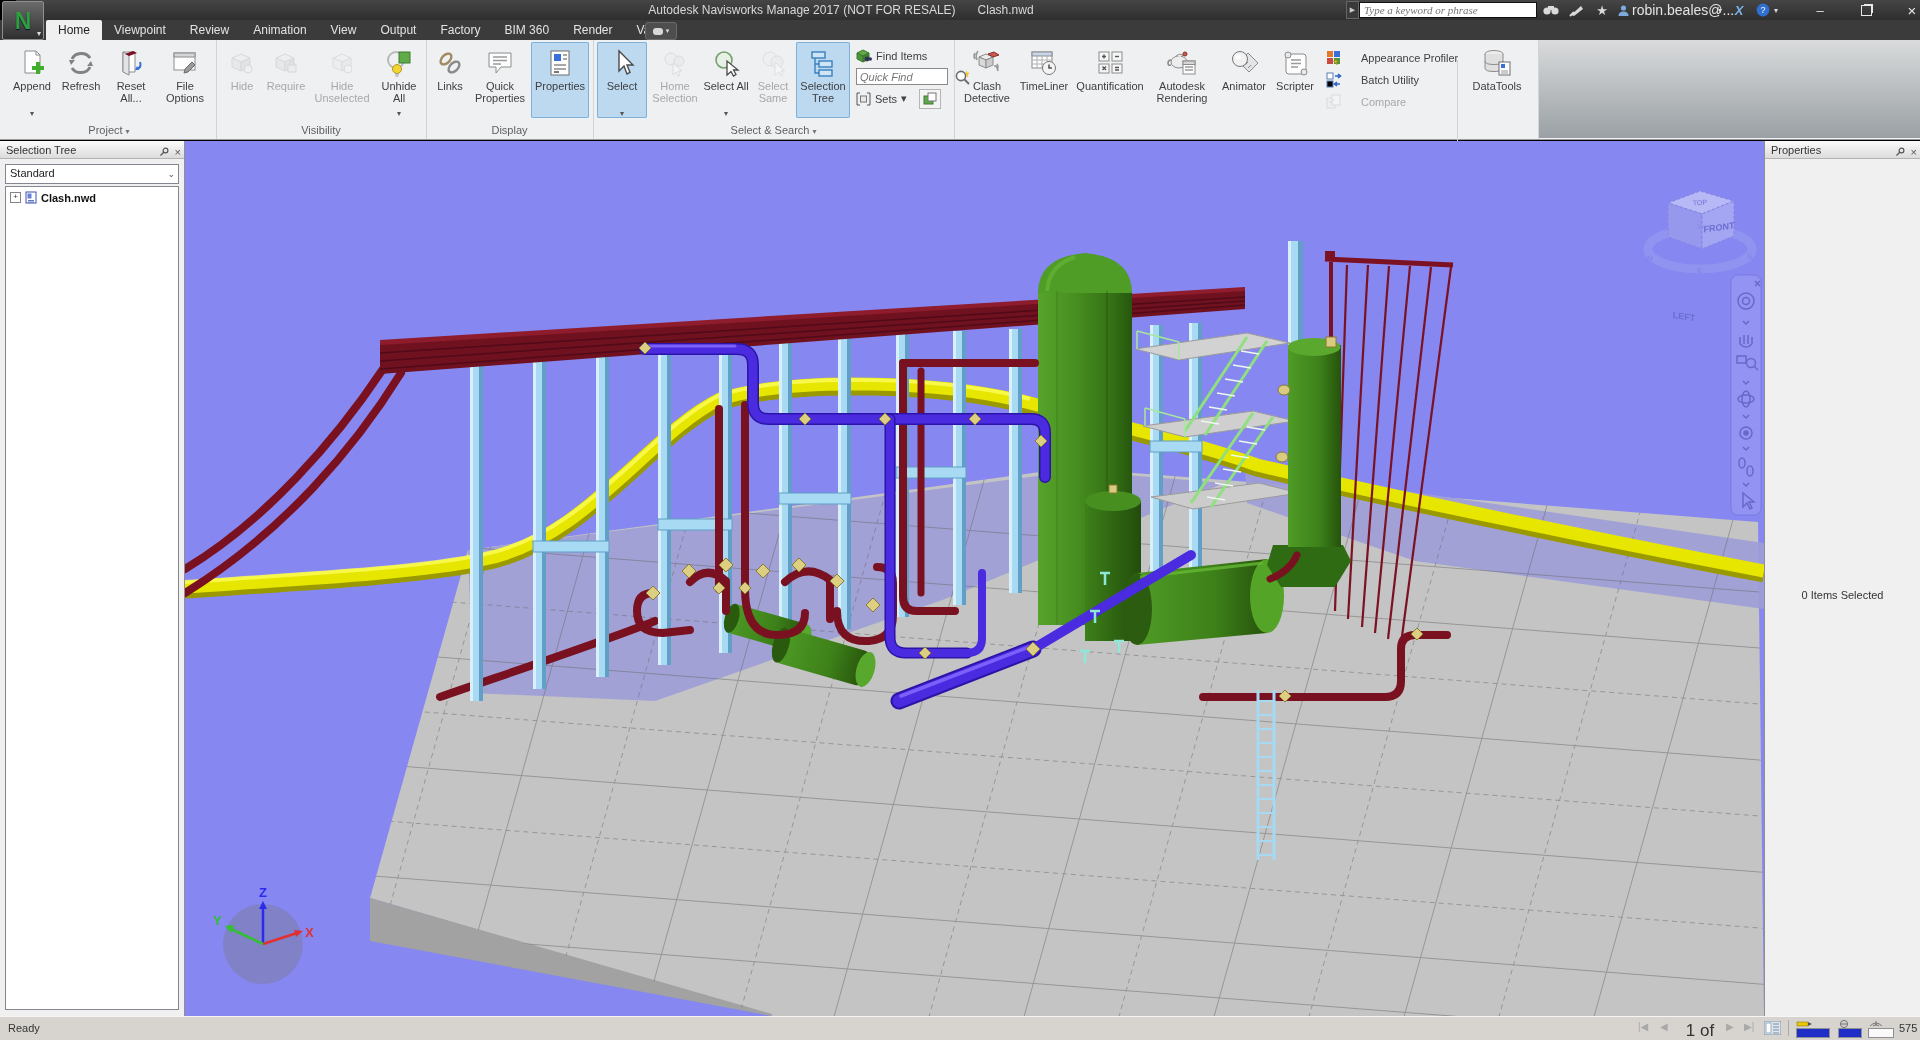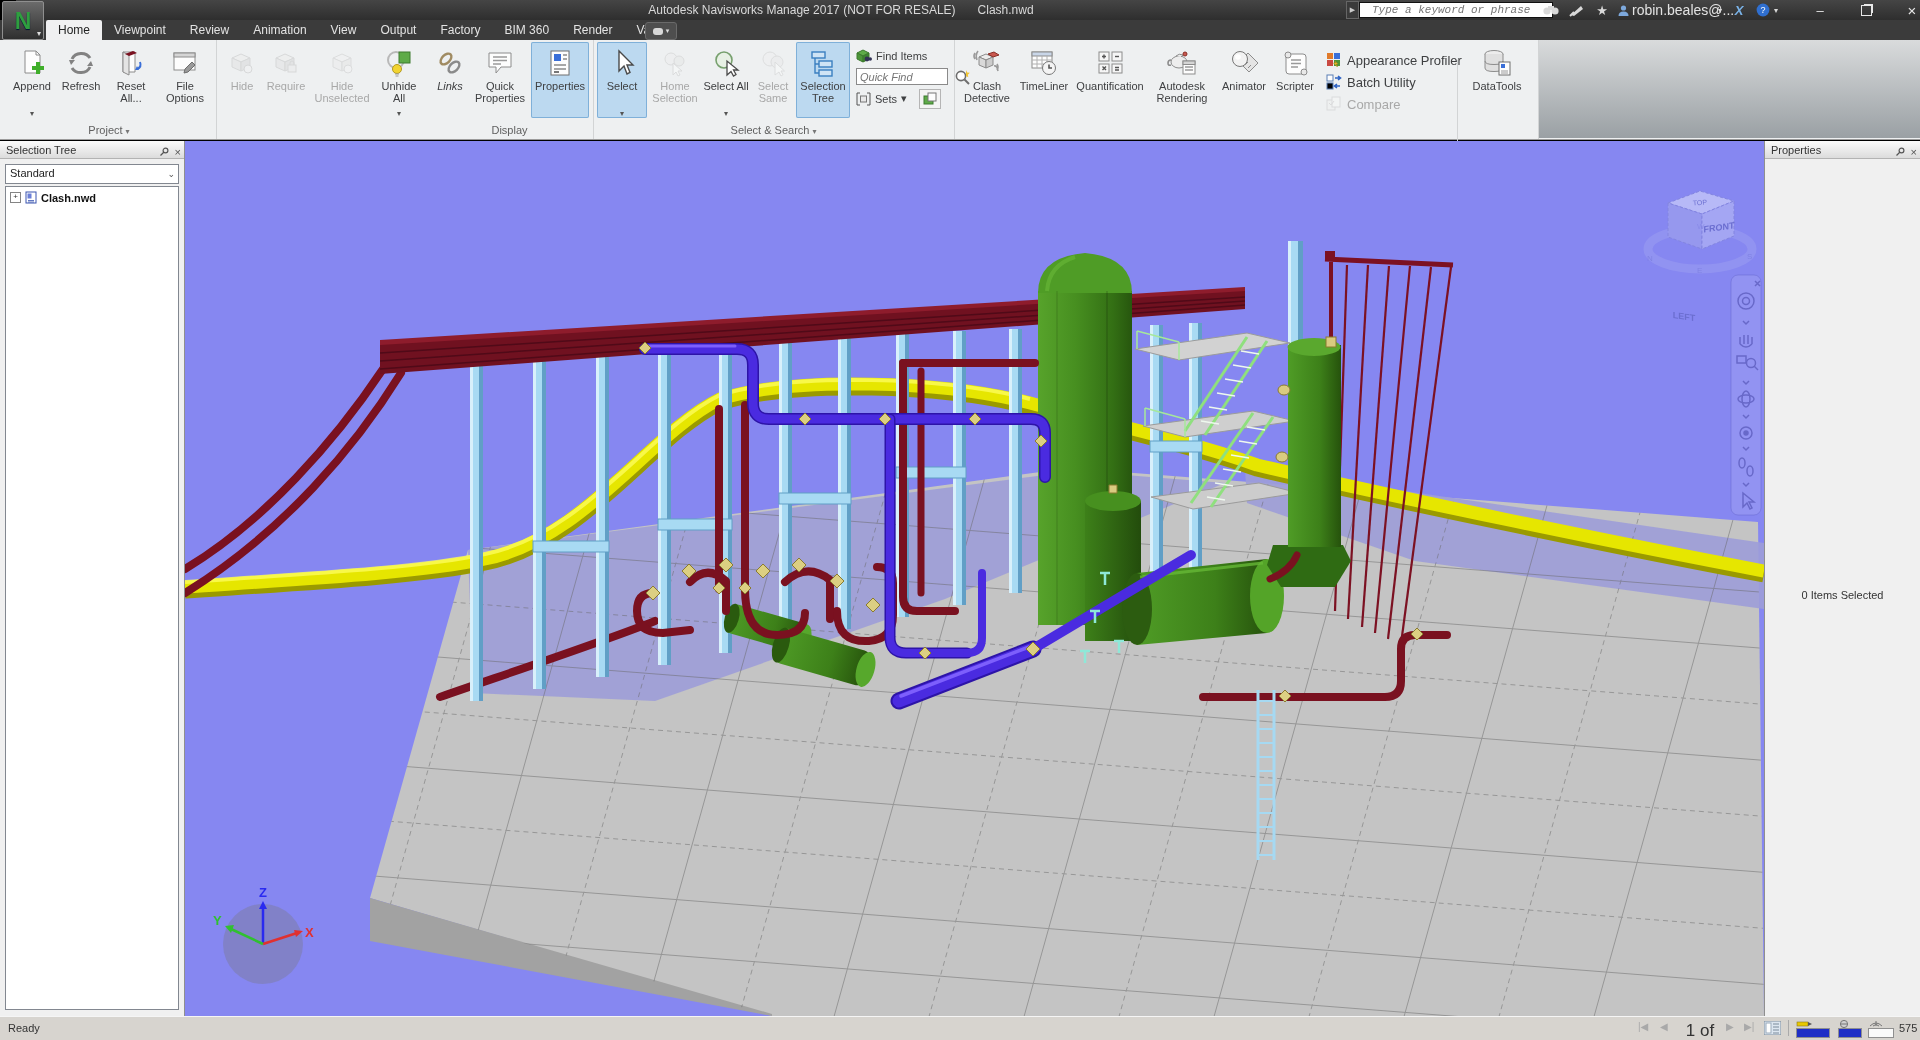--- a/index.html
+++ b/index.html
@@ -12,21 +12,21 @@
     background:linear-gradient(#6b6b6b,#2f2f2f);border:1px solid #8f8f8f;border-radius:2px;
     display:flex;align-items:center;justify-content:center;}
   #appbtn .nglyph{font-size:23px;font-weight:bold;color:#2f9e3f;text-shadow:0 1px 1px #013;line-height:20px;}
   #appbtn .car{position:absolute;right:2px;bottom:1px;font-size:8px;color:#ddd;}
   #wtitle{position:absolute;left:0;right:0;top:0;height:20px;line-height:20px;text-align:center;padding-right:270px;color:#d8d8d8;}
   #wtitle .doc{margin-left:22px;}
   #tsearchwrap{position:absolute;left:1330px;top:2px;height:16px;display:flex;align-items:center;}
   .tplay{width:11px;height:16px;background:#3a3a3a;border:1px solid #666;color:#ccc;font-size:7px;
     display:flex;align-items:center;justify-content:center;}
   #tsearch{width:168px;height:14px;border:1px solid #111;font-style:italic;font-size:11px;color:#777;
-    padding:0 12px;background:#fff;outline:none;font-family:Liberation Mono, monospace;}
+    padding:0 4px;background:#fff;outline:none;font-family:Liberation Serif, serif;}
   .tico{position:absolute;top:1px;height:18px;display:flex;align-items:center;justify-content:center;color:#d9d9d9;}
   .winbtn{position:absolute;top:0;width:40px;height:20px;color:#e8e8e8;display:flex;align-items:center;justify-content:center;font-size:13px;}
   .restorebox{width:9px;height:9px;border:1px solid #e8e8e8;box-shadow:2px -2px 0 -1px #e8e8e8;}
   .usertext{font-size:14px;color:#e2e2e2;}
   
   #tabrow{position:absolute;left:0;top:20px;width:1920px;height:20px;background:#3b3b3b;}
   .tabs{position:absolute;left:46px;top:0;height:20px;display:flex;}
   .tab{height:20px;line-height:20px;padding:0 12px;font-size:12px;color:#e3e3e3;}
   .tab.active{background:#f0f0f1;color:#222;border-radius:2px 2px 0 0;}
   #mediabtn{position:absolute;left:645px;top:2px;width:30px;height:16px;background:#4e4e4e;border:1px solid #6a6a6a;
@@ -42,21 +42,21 @@
   .rbtn .ic{height:36px;display:flex;align-items:flex-end;justify-content:center;}
   .rbtn .lbl{display:block;line-height:12px;margin-top:2px;}
   .rbtn .carb{position:absolute;left:0;right:0;bottom:0px;font-size:8px;color:#555;line-height:8px;}
   .rbtn.hl{background:#bcd9f0;box-shadow:inset 0 0 0 1px #7fb0d9;}
   .rbtn.dis{color:#a8a8a8;}
   .rbtn.dis svg{opacity:.4;filter:grayscale(1);}
   .minirow{position:absolute;height:19px;display:flex;align-items:center;gap:4px;font-size:11px;color:#3f4042;}
   #qfind{width:84px;height:15px;border:1px solid #8a8a8a;font-style:italic;font-size:11px;color:#666;
     padding:0 3px;font-family:"Liberation Sans",sans-serif;outline:none;}
   .minibtn{width:20px;height:18px;border:1px solid #b5b5b5;background:#f4f4f4;display:flex;align-items:center;justify-content:center;}
-  .stackrow{position:absolute;height:20px;display:flex;align-items:flex-end;gap:5px;font-size:13px;color:#3f4042;}
+  .stackrow{position:absolute;height:20px;display:flex;align-items:center;gap:19px;font-size:11px;color:#3f4042;}
   .stackrow.dis{color:#a8a8a8;} .stackrow.dis svg{opacity:.4;filter:grayscale(1);}
   #ribfill{position:absolute;left:1539px;top:0;width:381px;height:98px;
     background:linear-gradient(#d9dbdc,#9aa0a4);}
   
   .panel{position:absolute;top:141px;height:875px;background:#f0f0f0;}
   .phead{position:absolute;left:0;right:0;top:0;height:18px;background:linear-gradient(#fbfbfb,#dcdcdc);
     border-bottom:1px solid #b3b3b3;font-size:11px;color:#333;line-height:18px;padding-left:6px;box-sizing:border-box;}
   .ptools{position:absolute;right:3px;top:2px;display:flex;gap:6px;align-items:center;color:#555;font-size:11px;}
   #lpanel{left:0;width:185px;border-right:1px solid #8f8f8f;box-sizing:border-box;}
   #treedrop{position:absolute;left:5px;right:5px;top:23px;height:18px;background:#fff;border:1px solid #828790;
@@ -150,20 +150,23 @@
       <span class="oval"></span>
       <span>▾</span>
     </div>
 </div>
 
 <div id="ribbon">
 
   <div class="rgroup" style="left:2px;width:214px;">
     <div class="glabel"><span>Project</span><span class="gcar">▾</span></div>
   </div>
+  <div class="rgroup" style="left:216px;width:210px;">
+    <div class="glabel"><span>Visibility</span></div>
+  </div>
   <div class="rgroup" style="left:426px;width:167px;">
     <div class="glabel"><span>Display</span></div>
   </div>
   <div class="rgroup" style="left:593px;width:361px;">
     <div class="glabel"><span>Select &amp; Search</span><span class="gcar">▾</span></div>
   </div>
   <div class="rgroup" style="left:954px;width:503px;margin-top:20px;">
     <div class="glabel"><span>Tools</span></div>
   </div>
   <div class="rgroup" style="left:1457px;width:81px;"></div>
@@ -255,21 +258,21 @@
           <circle cx="12" cy="12" r="8" fill="none" stroke="#b9b9b9" stroke-width="2"></circle>
           <rect x="15" y="4" width="11" height="11" fill="#5eab48" stroke="#3c7a2e"></rect>
           <circle cx="13" cy="21" r="4.5" fill="#f2d431" stroke="#b49a20"></circle>
           <path d="M11 26 h4 M11.5 28 h3" stroke="#9a9a9a"></path>
         </svg>
       </span>
     <span class="lbl">Unhide All</span>
     <span class="carb">▾</span>
   </div>
 
-  <div class="rbtn" style="left:430px;width:40px;font-style:italic;">
+  <div class="rbtn" style="left:430px;width:40px;">
     <span class="ic">
         <svg width="30" height="30" viewBox="0 0 30 30">
           <ellipse cx="11" cy="11" rx="6.5" ry="4" transform="rotate(-45 11 11)" fill="none" stroke="#a08b62" stroke-width="2.4"></ellipse>
           <ellipse cx="19" cy="19" rx="6.5" ry="4" transform="rotate(-45 19 19)" fill="none" stroke="#8a8a8a" stroke-width="2.4"></ellipse>
         </svg>
       </span>
     <span class="lbl">Links</span>
   </div>
   <div class="rbtn" style="left:471px;width:58px;">
     <span class="ic">

